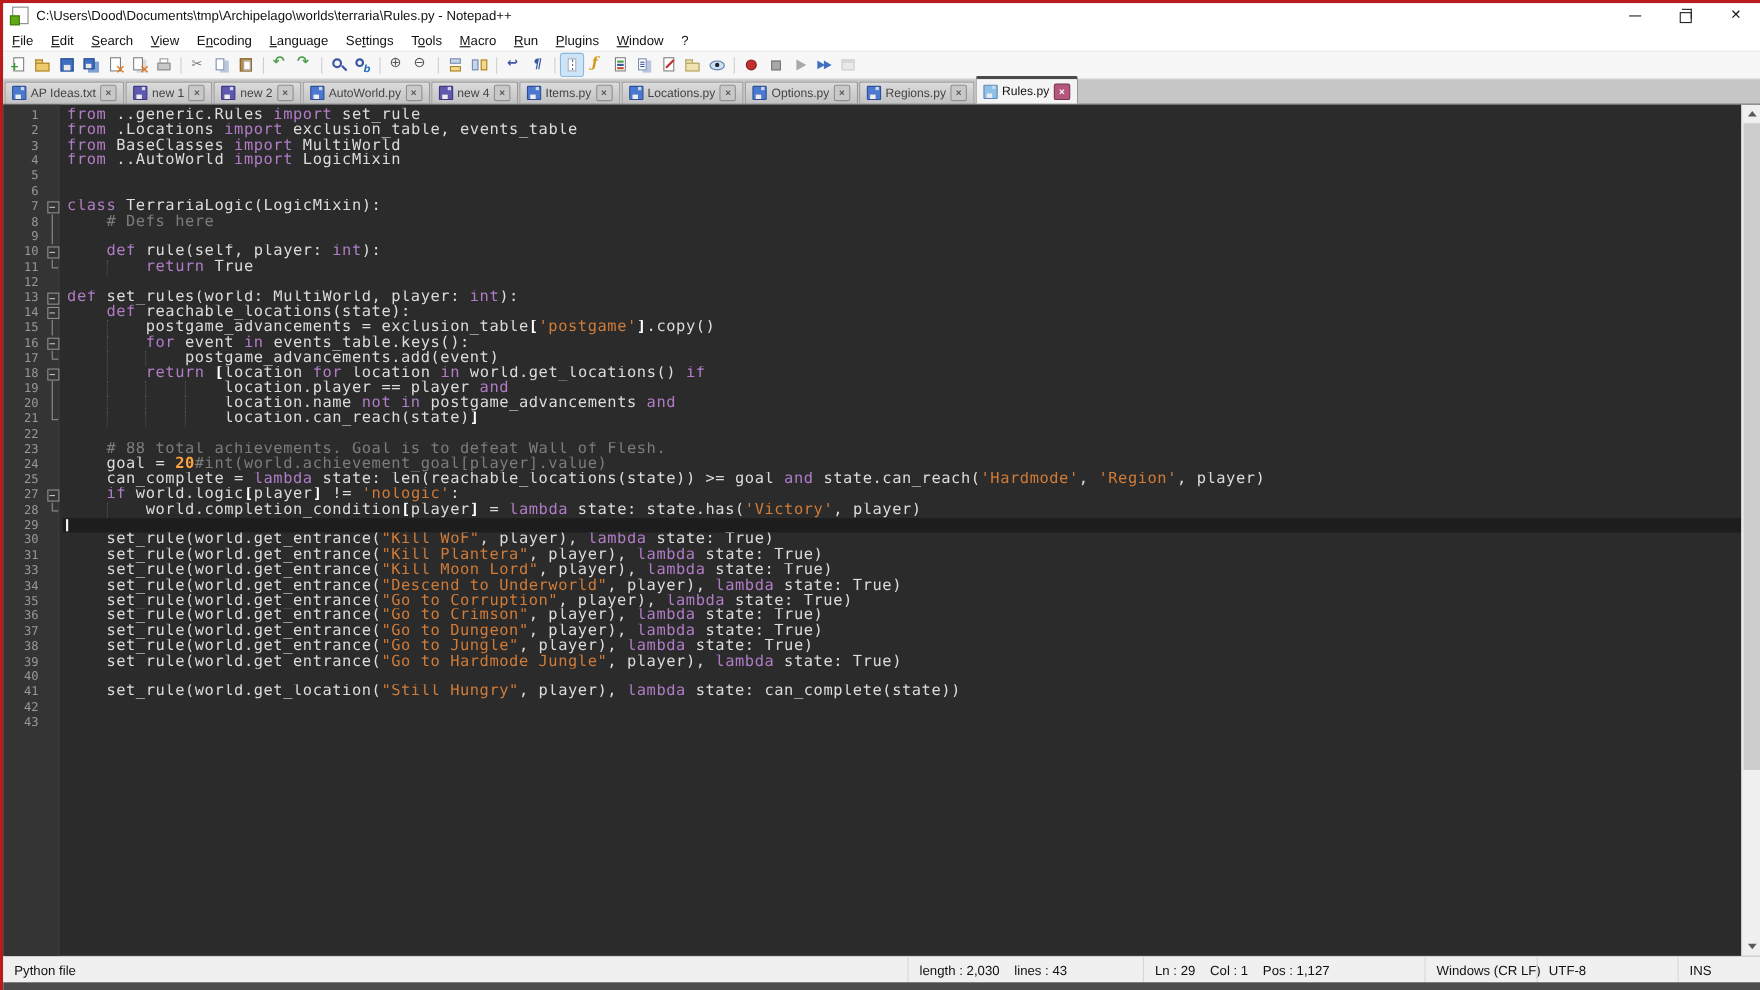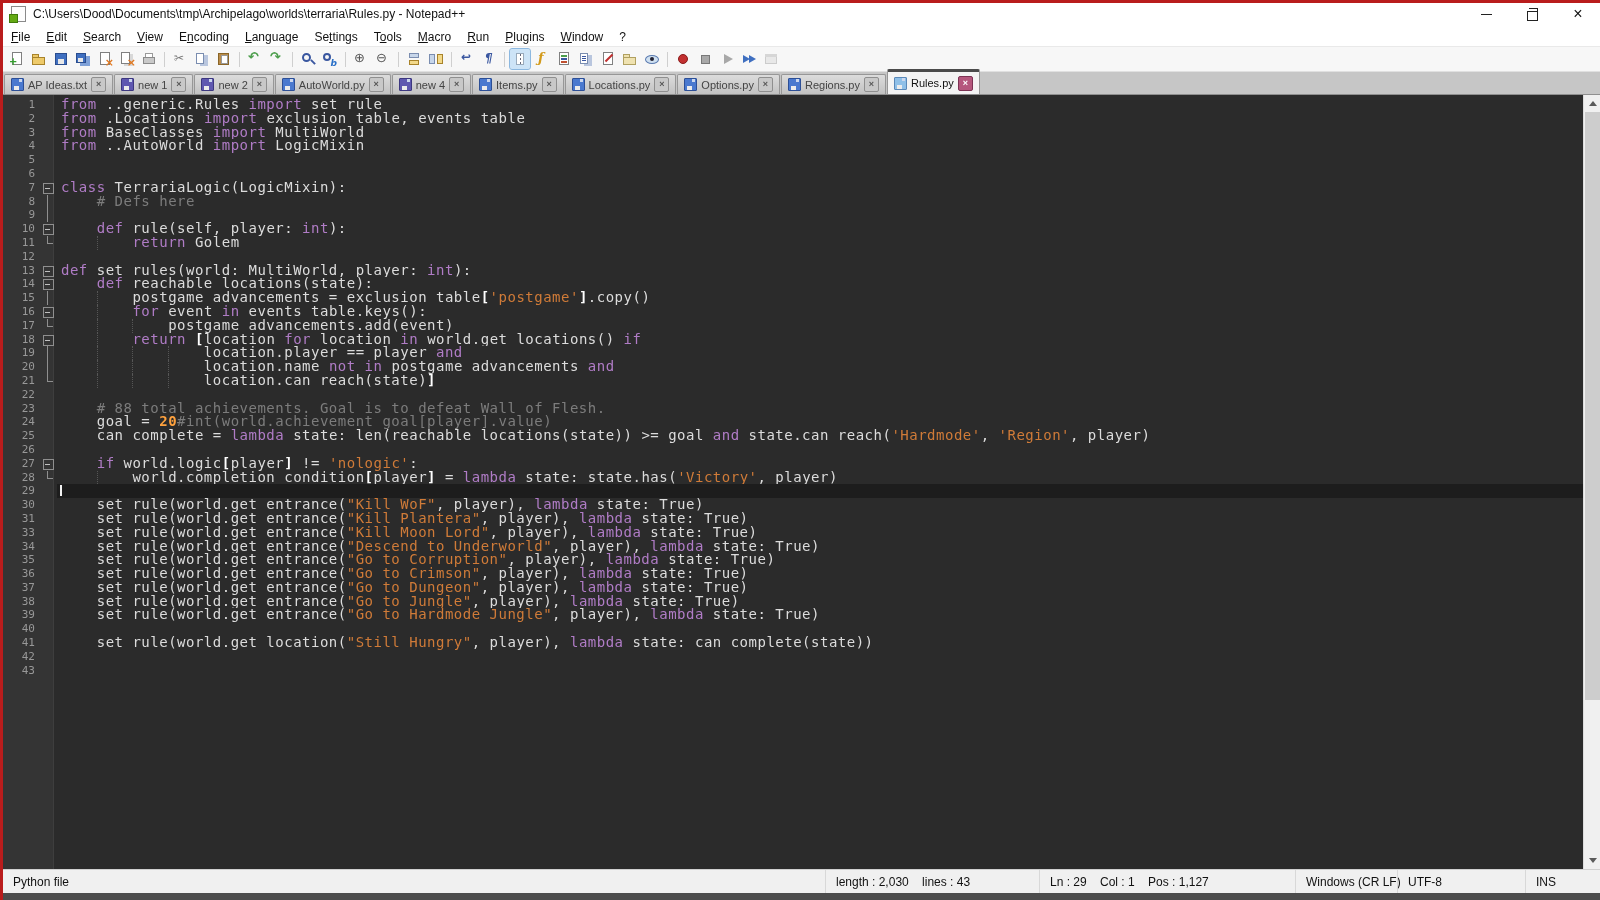--- a/index.html
+++ b/index.html
@@ -380,21 +380,21 @@
           <span class="code"></span>
         </div>
         <div class="row">
           <span class="ln">10</span>
           <span class="fold box"></span>
           <span class="code"><span class="tk-d">    </span><span class="tk-k">def</span><span class="tk-d"> rule(self, player: </span><span class="tk-k">int</span><span class="tk-d">):</span></span>
         </div>
         <div class="row">
           <span class="ln">11</span>
           <span class="fold end"></span>
-          <span class="code"><span class="tk-d">        </span><span class="tk-k">return</span><span class="tk-d"> Golem</span><span class="guide" style="left: 39.732px;"></span></span>
+          <span class="code"><span class="tk-d">        </span><span class="tk-k">return</span><span class="tk-d"> True</span><span class="guide" style="left: 39.732px;"></span></span>
         </div>
         <div class="row">
           <span class="ln">12</span>
           <span class="fold"></span>
           <span class="code"></span>
         </div>
         <div class="row">
           <span class="ln">13</span>
           <span class="fold box"></span>
           <span class="code"><span class="tk-k">def</span><span class="tk-d"> set_rules(world: MultiWorld, player: </span><span class="tk-k">int</span><span class="tk-d">):</span></span>
@@ -451,25 +451,20 @@
         </div>
         <div class="row">
           <span class="ln">24</span>
           <span class="fold"></span>
           <span class="code"><span class="tk-d">    goal = </span><span class="tk-n">20</span><span class="tk-c">#int(world.achievement_goal[player].value)</span></span>
         </div>
         <div class="row">
           <span class="ln">25</span>
           <span class="fold"></span>
           <span class="code"><span class="tk-d">    can_complete = </span><span class="tk-k">lambda</span><span class="tk-d"> state: len(reachable_locations(state)) &gt;= goal </span><span class="tk-k">and</span><span class="tk-d"> state.can_reach(</span><span class="tk-s">'Hardmode'</span><span class="tk-d">, </span><span class="tk-s">'Region'</span><span class="tk-d">, player)</span></span>
-        </div>
-        <div class="row">
-          <span class="ln">26</span>
-          <span class="fold"></span>
-          <span class="code"></span>
         </div>
         <div class="row">
           <span class="ln">27</span>
           <span class="fold box"></span>
           <span class="code"><span class="tk-d">    </span><span class="tk-k">if</span><span class="tk-d"> world.logic</span><span class="tk-b">[</span><span class="tk-d">player</span><span class="tk-b">]</span><span class="tk-d"> != </span><span class="tk-s">'nologic'</span><span class="tk-d">:</span></span>
         </div>
         <div class="row">
           <span class="ln">28</span>
           <span class="fold end"></span>
           <span class="code"><span class="tk-d">        world.completion_condition</span><span class="tk-b">[</span><span class="tk-d">player</span><span class="tk-b">]</span><span class="tk-d"> = </span><span class="tk-k">lambda</span><span class="tk-d"> state: state.has(</span><span class="tk-s">'Victory'</span><span class="tk-d">, player)</span><span class="guide" style="left: 39.732px;"></span></span>

